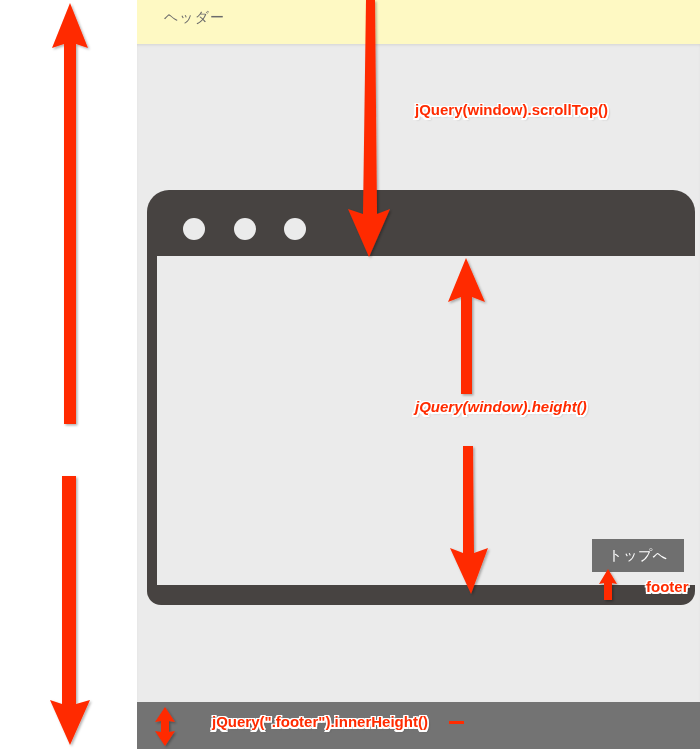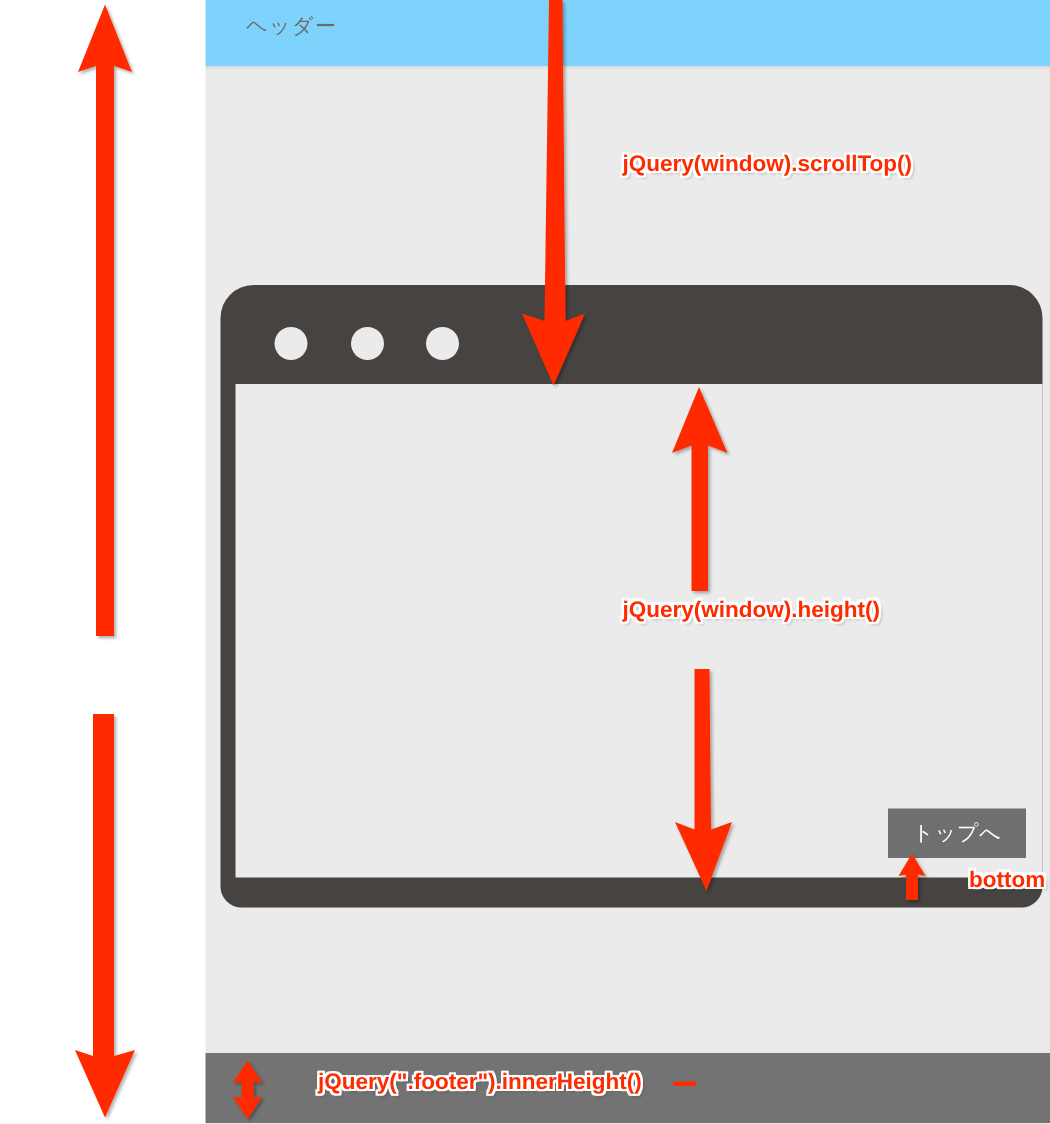--- a/index.html
+++ b/index.html
@@ -26,21 +26,21 @@
     width: 563px;
     height: 749px;
     background: #ffffff;
   }
   .page-header {
     position: absolute;
     left: 0;
     top: 0;
     width: 563px;
     height: 44px;
-    background: #7dd3fc;
+    background: #fef9c3;
   }
   .page-header-label {
     position: absolute;
     left: 27px;
     top: 9px;
     font-size: 14px;
     color: #6b6b6b;
     letter-spacing: 1px;
     white-space: nowrap;
   }
@@ -119,21 +119,21 @@
     text-shadow:
       -1.5px -1.5px 0 #fff,  1.5px -1.5px 0 #fff,
       -1.5px  1.5px 0 #fff,  1.5px  1.5px 0 #fff,
       -1.5px 0 0 #fff, 1.5px 0 0 #fff,
       0 -1.5px 0 #fff, 0 1.5px 0 #fff,
       2px 2px 2px rgba(0,0,0,0.22);
     padding-left: 32px;
   }
   #anno-scrolltop   { left: 383px; top: 101px; }
   #anno-docheight   { left: 2px;   top: 426px; }
-  #anno-winheight   { left: 383px; top: 398px; }
+  #anno-winheight   { left: 383px; top: 398px; font-style: italic; }
   #anno-bottom      { left: 614px; top: 578px; }
   #anno-footer      { left: 180px; top: 713px; }
 
   
   .arrows {
     position: absolute;
     left: 0;
     top: 0;
     width: 700px;
     height: 749px;
@@ -204,17 +204,17 @@
     <g>
       <rect x="449" y="721" width="15" height="3" fill="#ff2b00"></rect>
     </g>
   </svg>
 
   <div class="anno" id="anno-scrolltop">jQuery(window).scrollTop()</div>
 
 
   <div class="anno" id="anno-winheight">jQuery(window).height()</div>
 
-  <div class="anno" id="anno-bottom">bottom</div>
+  <div class="anno" id="anno-bottom">footer</div>
 
   <div class="anno" id="anno-footer">jQuery(".footer").innerHeight()</div>
 
 </div>
 
 </body></html>

